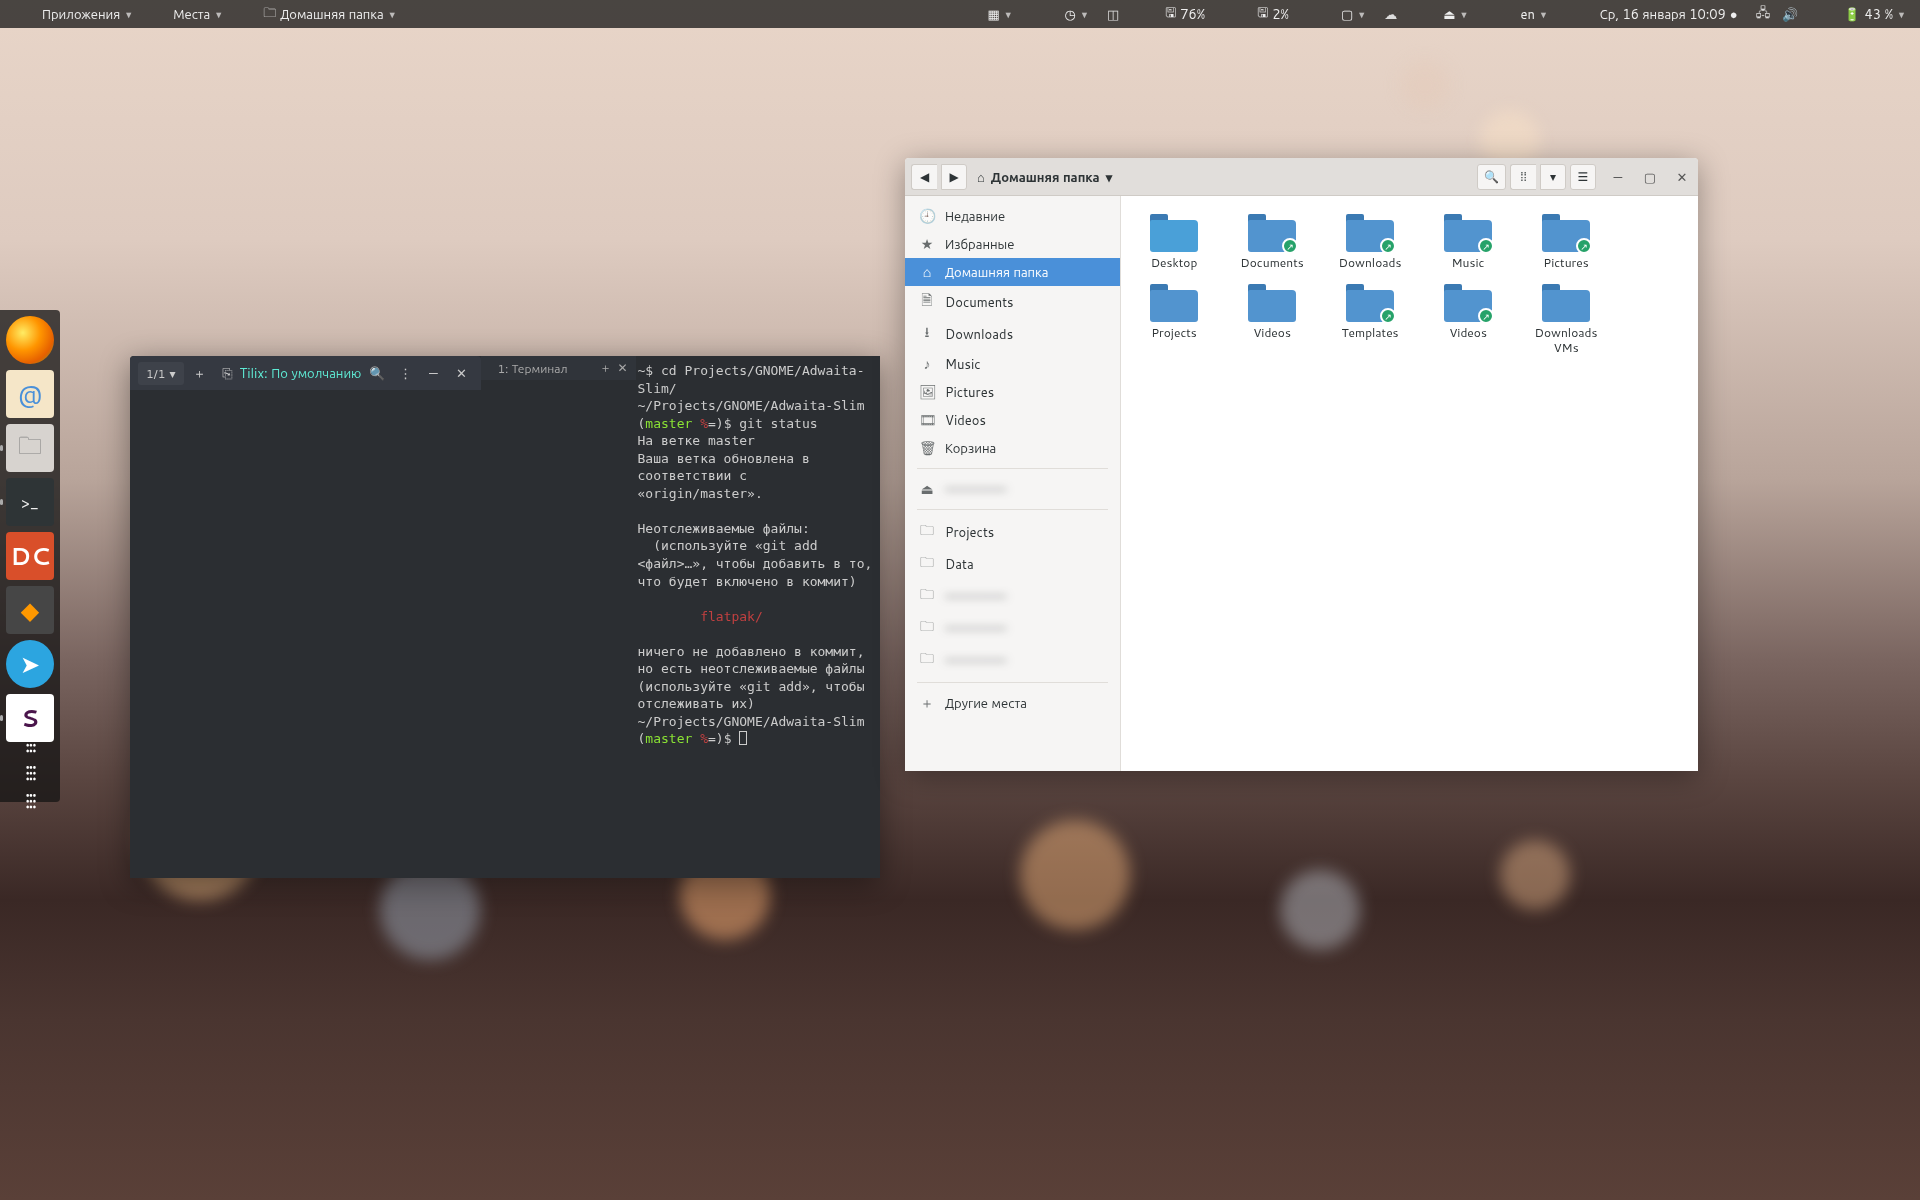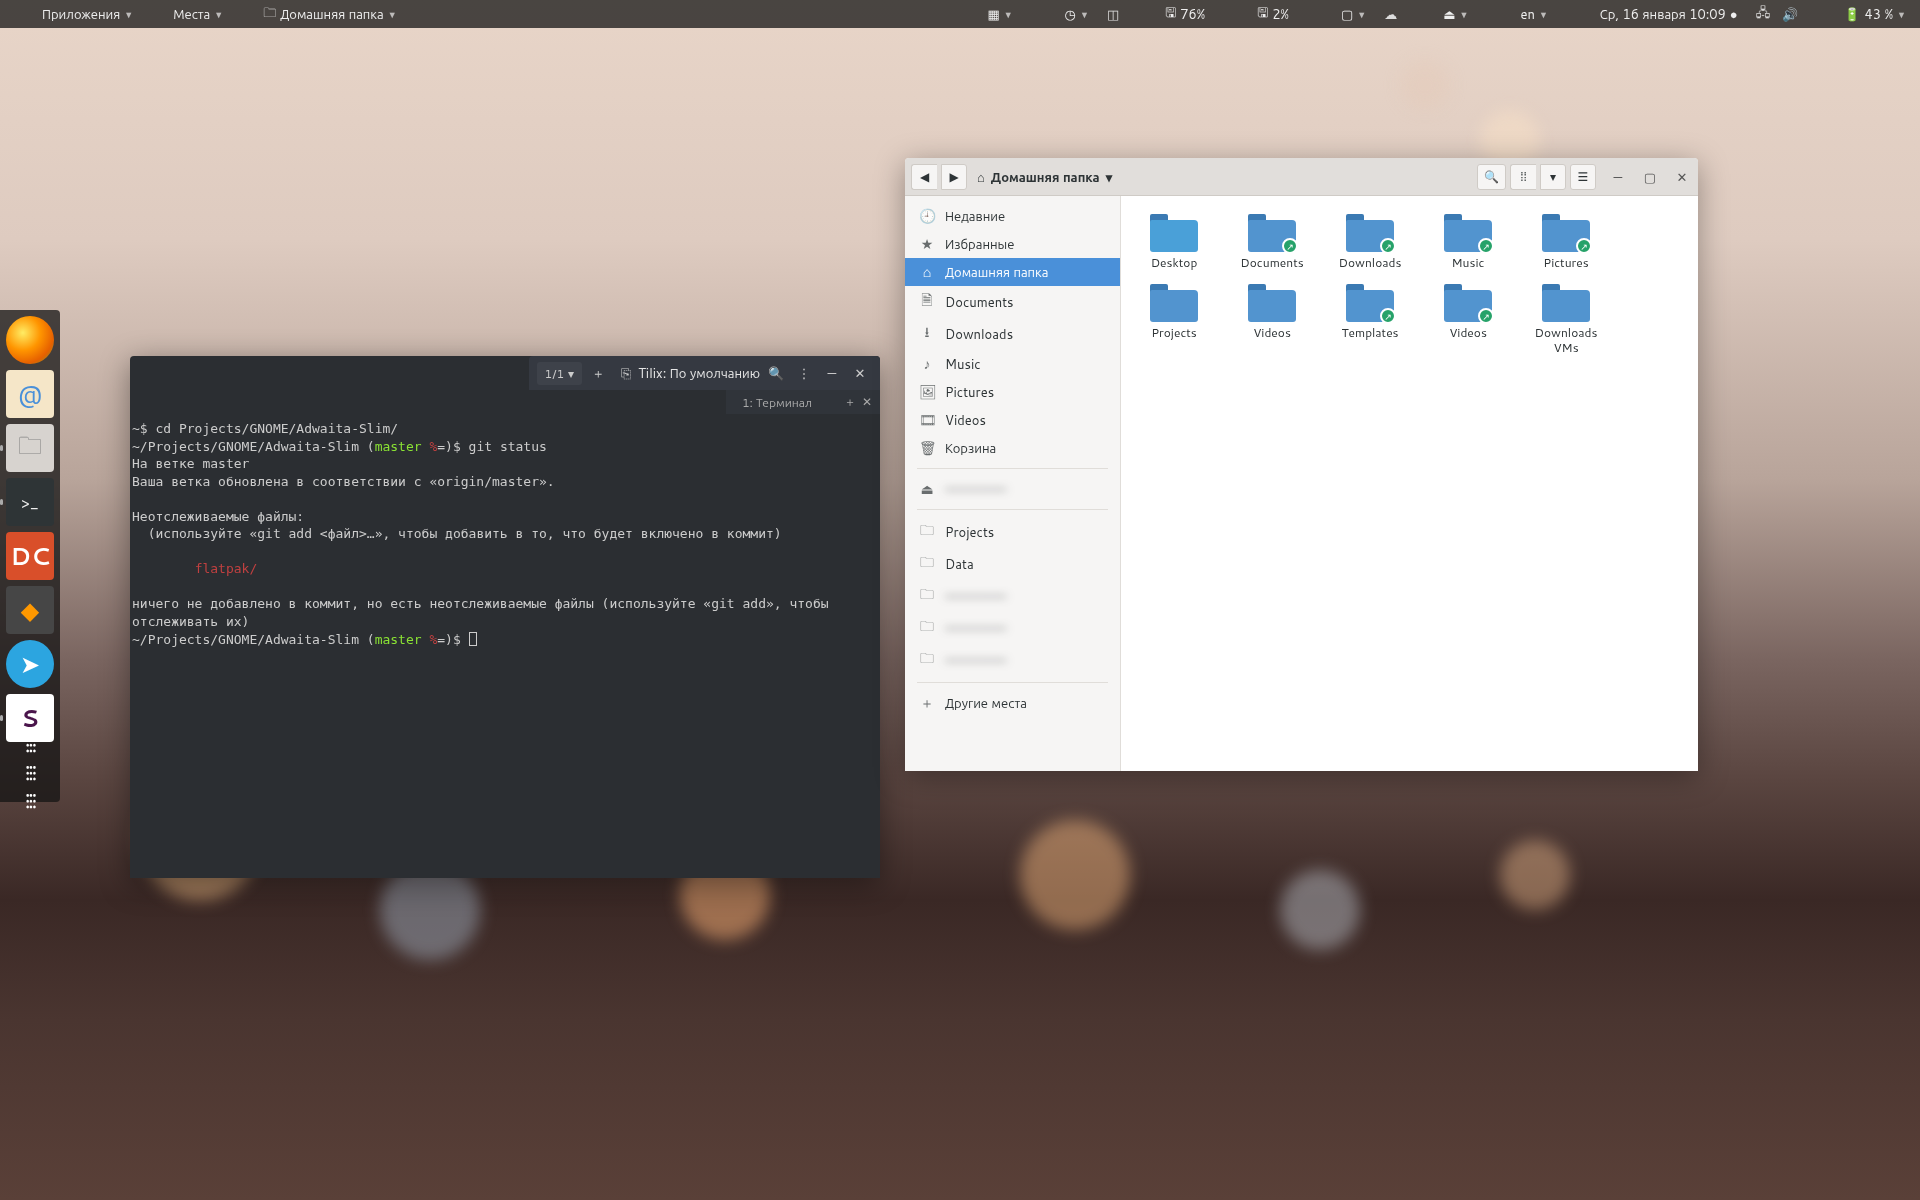--- a/index.html
+++ b/index.html
@@ -51,34 +51,34 @@
 }
 .indic::before { content: ""; position: absolute; left: -6px; top: 21px; width: 3px; height: 6px; background: #aaa; border-radius: 2px; }
 
 
 .terminal {
   position: absolute; left: 130px; top: 356px;
   width: 750px; height: 522px;
   background: #2b2e32;
   border-radius: 4px 4px 0 0;
   box-shadow: 0 6px 30px rgba(0,0,0,0.4);
-  display: flex; flex-direction: column;
-  color: #ccc; z-index: 40; align-items: flex-end;
+  display: flex; flex-direction: row;
+  color: #ccc; z-index: 40;
 }
 .term-titlebar {
   height: 34px; background: #353941;
   display: flex; align-items: center; padding: 0 8px;
   border-radius: 4px 4px 0 0;
 }
 .term-titlebar .pill {
   background: #3e424a; padding: 3px 8px; border-radius: 3px;
   font-size: 12px; display: flex; align-items: center; gap: 4px;
 }
 .term-titlebar .tbtn { width: 24px; height: 24px; display: flex; align-items:center; justify-content:center; margin-left: 4px; border-radius:3px; cursor:pointer;}
-.term-title { flex: 1; text-align: center; font-size: 13px; color: #e5e5e5; }
+.term-title { flex: 1; text-align: center; font-size: 13px; color: #5eead4; }
 .term-tabbar { height: 24px; background: #30343a; display: flex; align-items: center; padding: 0 8px; font-size: 12px; color: #aaa; gap: 24px;}
 .term-tab { padding: 3px 8px; }
 .term-tabbar .right { margin-left: auto; display: flex; gap: 6px;}
 .term-body {
   flex: 1; background: #2b2e32; padding: 6px 2px;
   font-family: "DejaVu Sans Mono","Consolas",monospace;
   font-size: 13px; line-height: 1.35; white-space: pre-wrap; color: #ccc;
 }
 .g { color: #8ae234; }
 .r { color: #c04040; }

